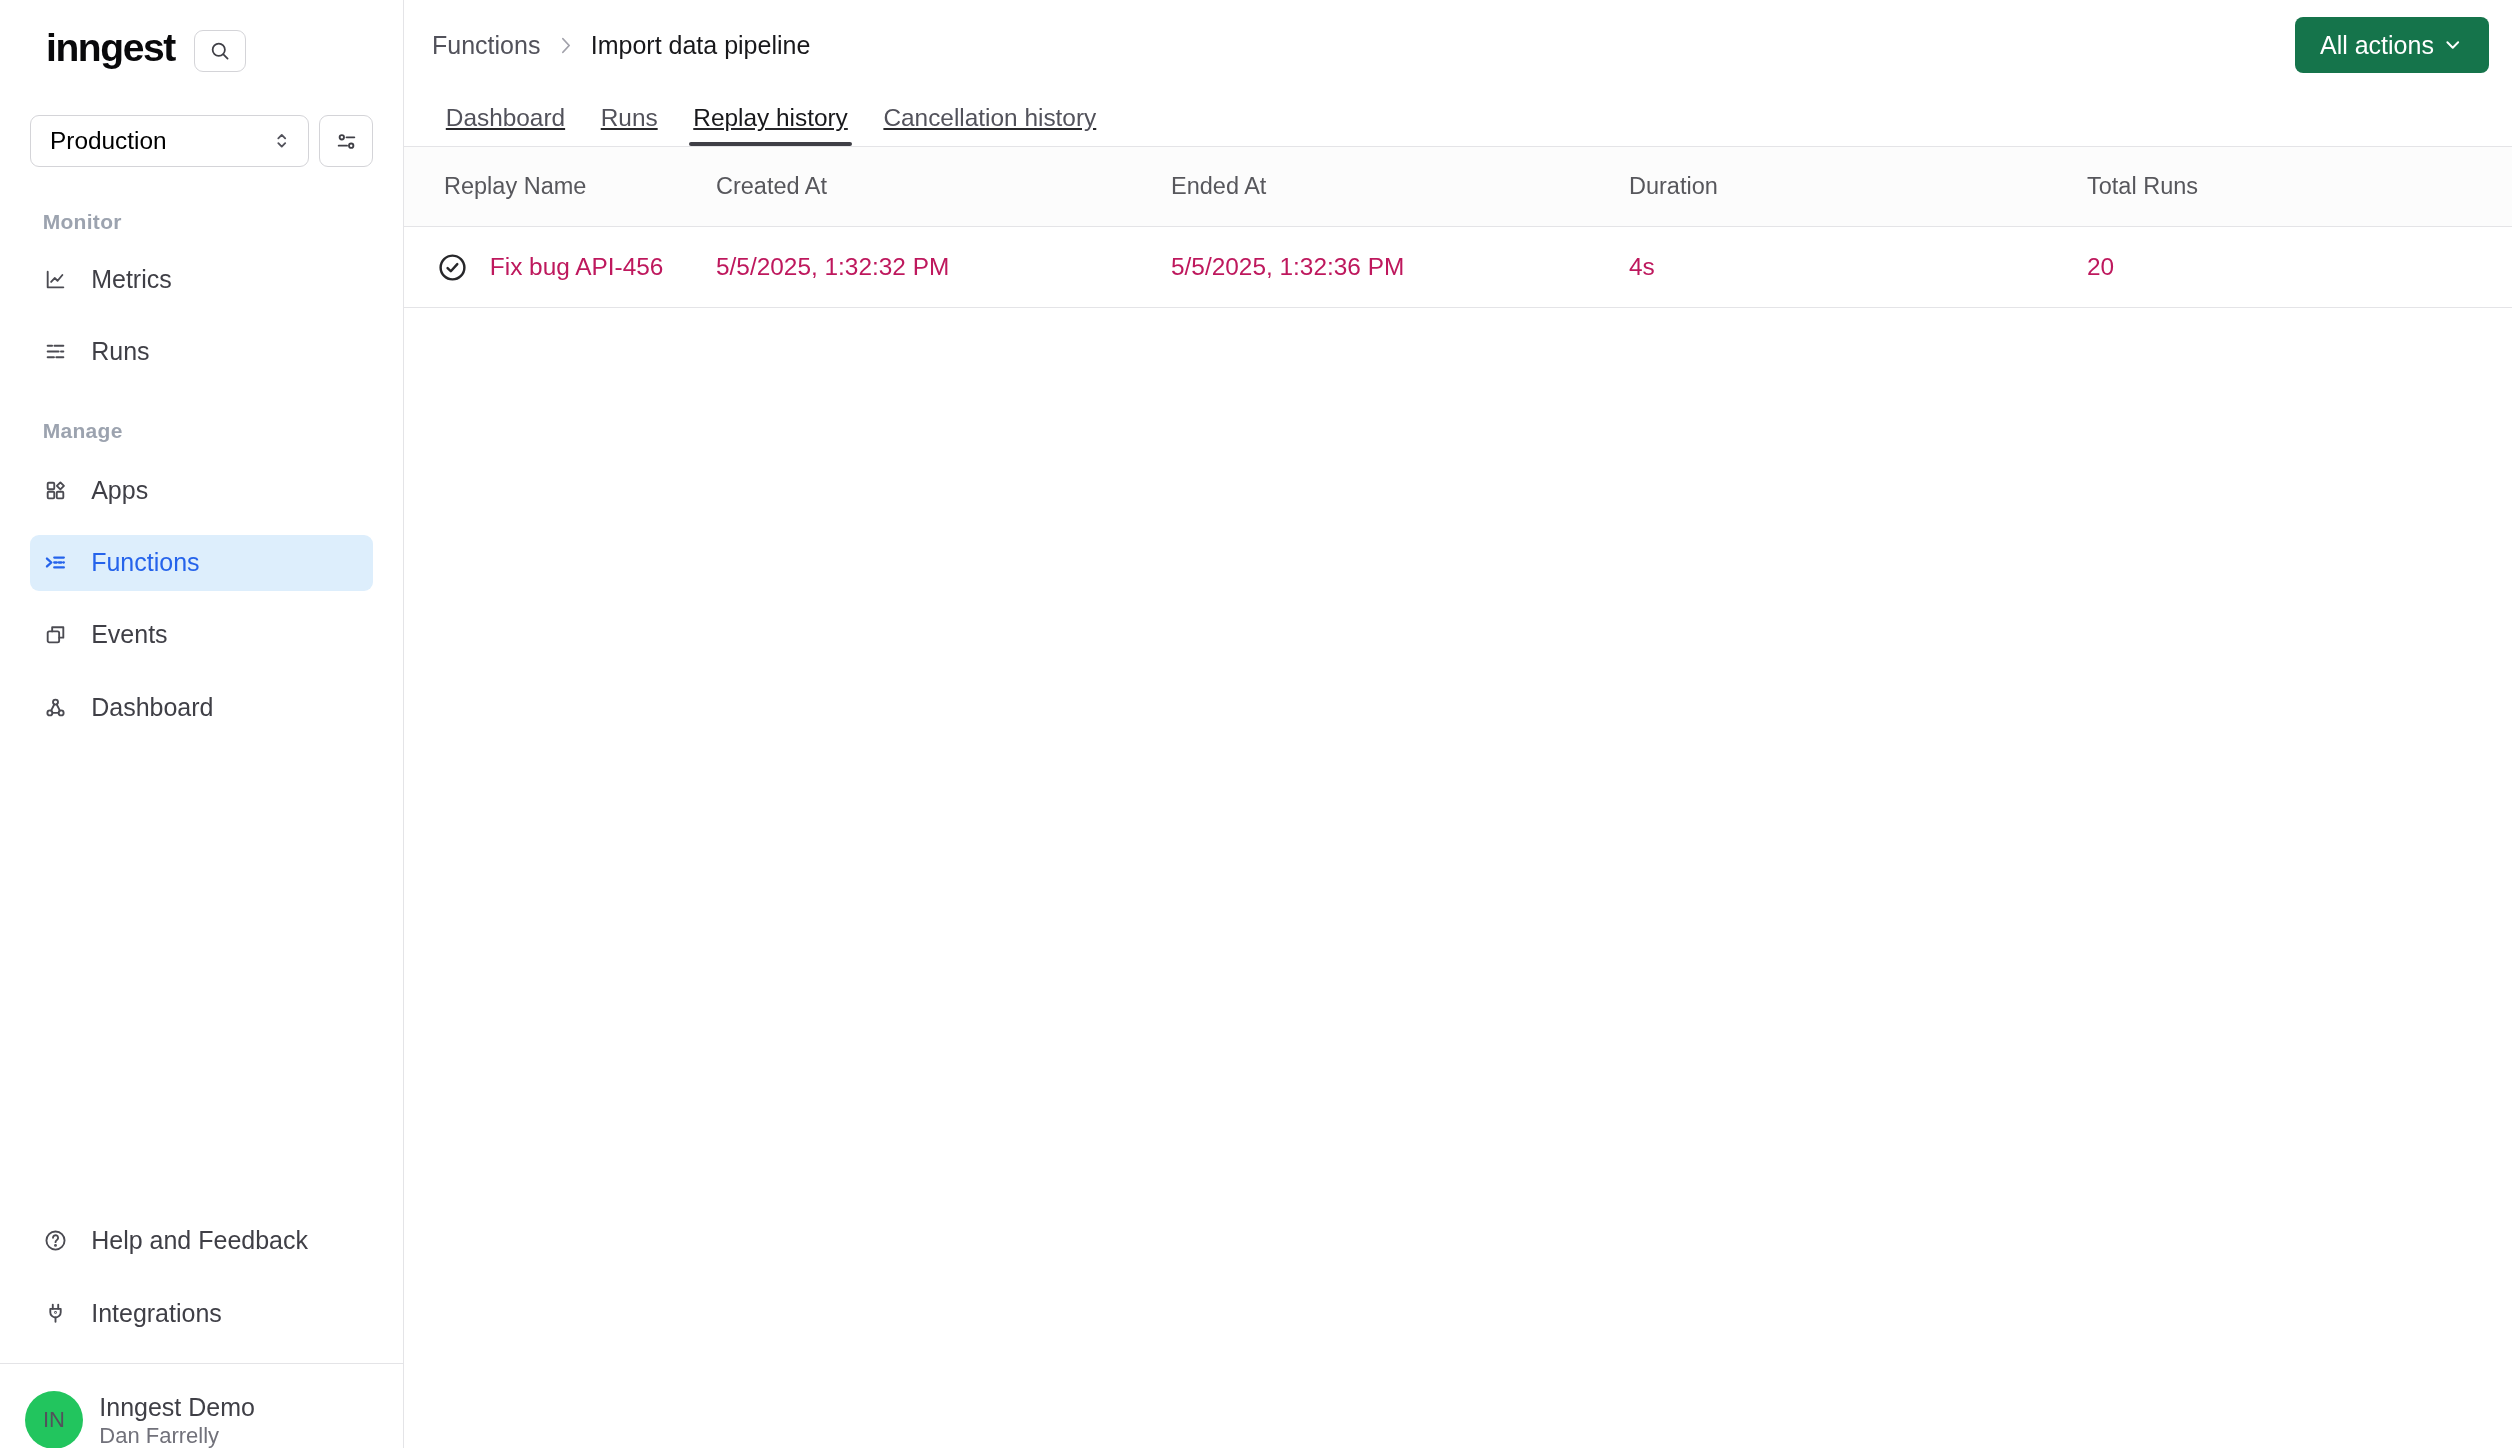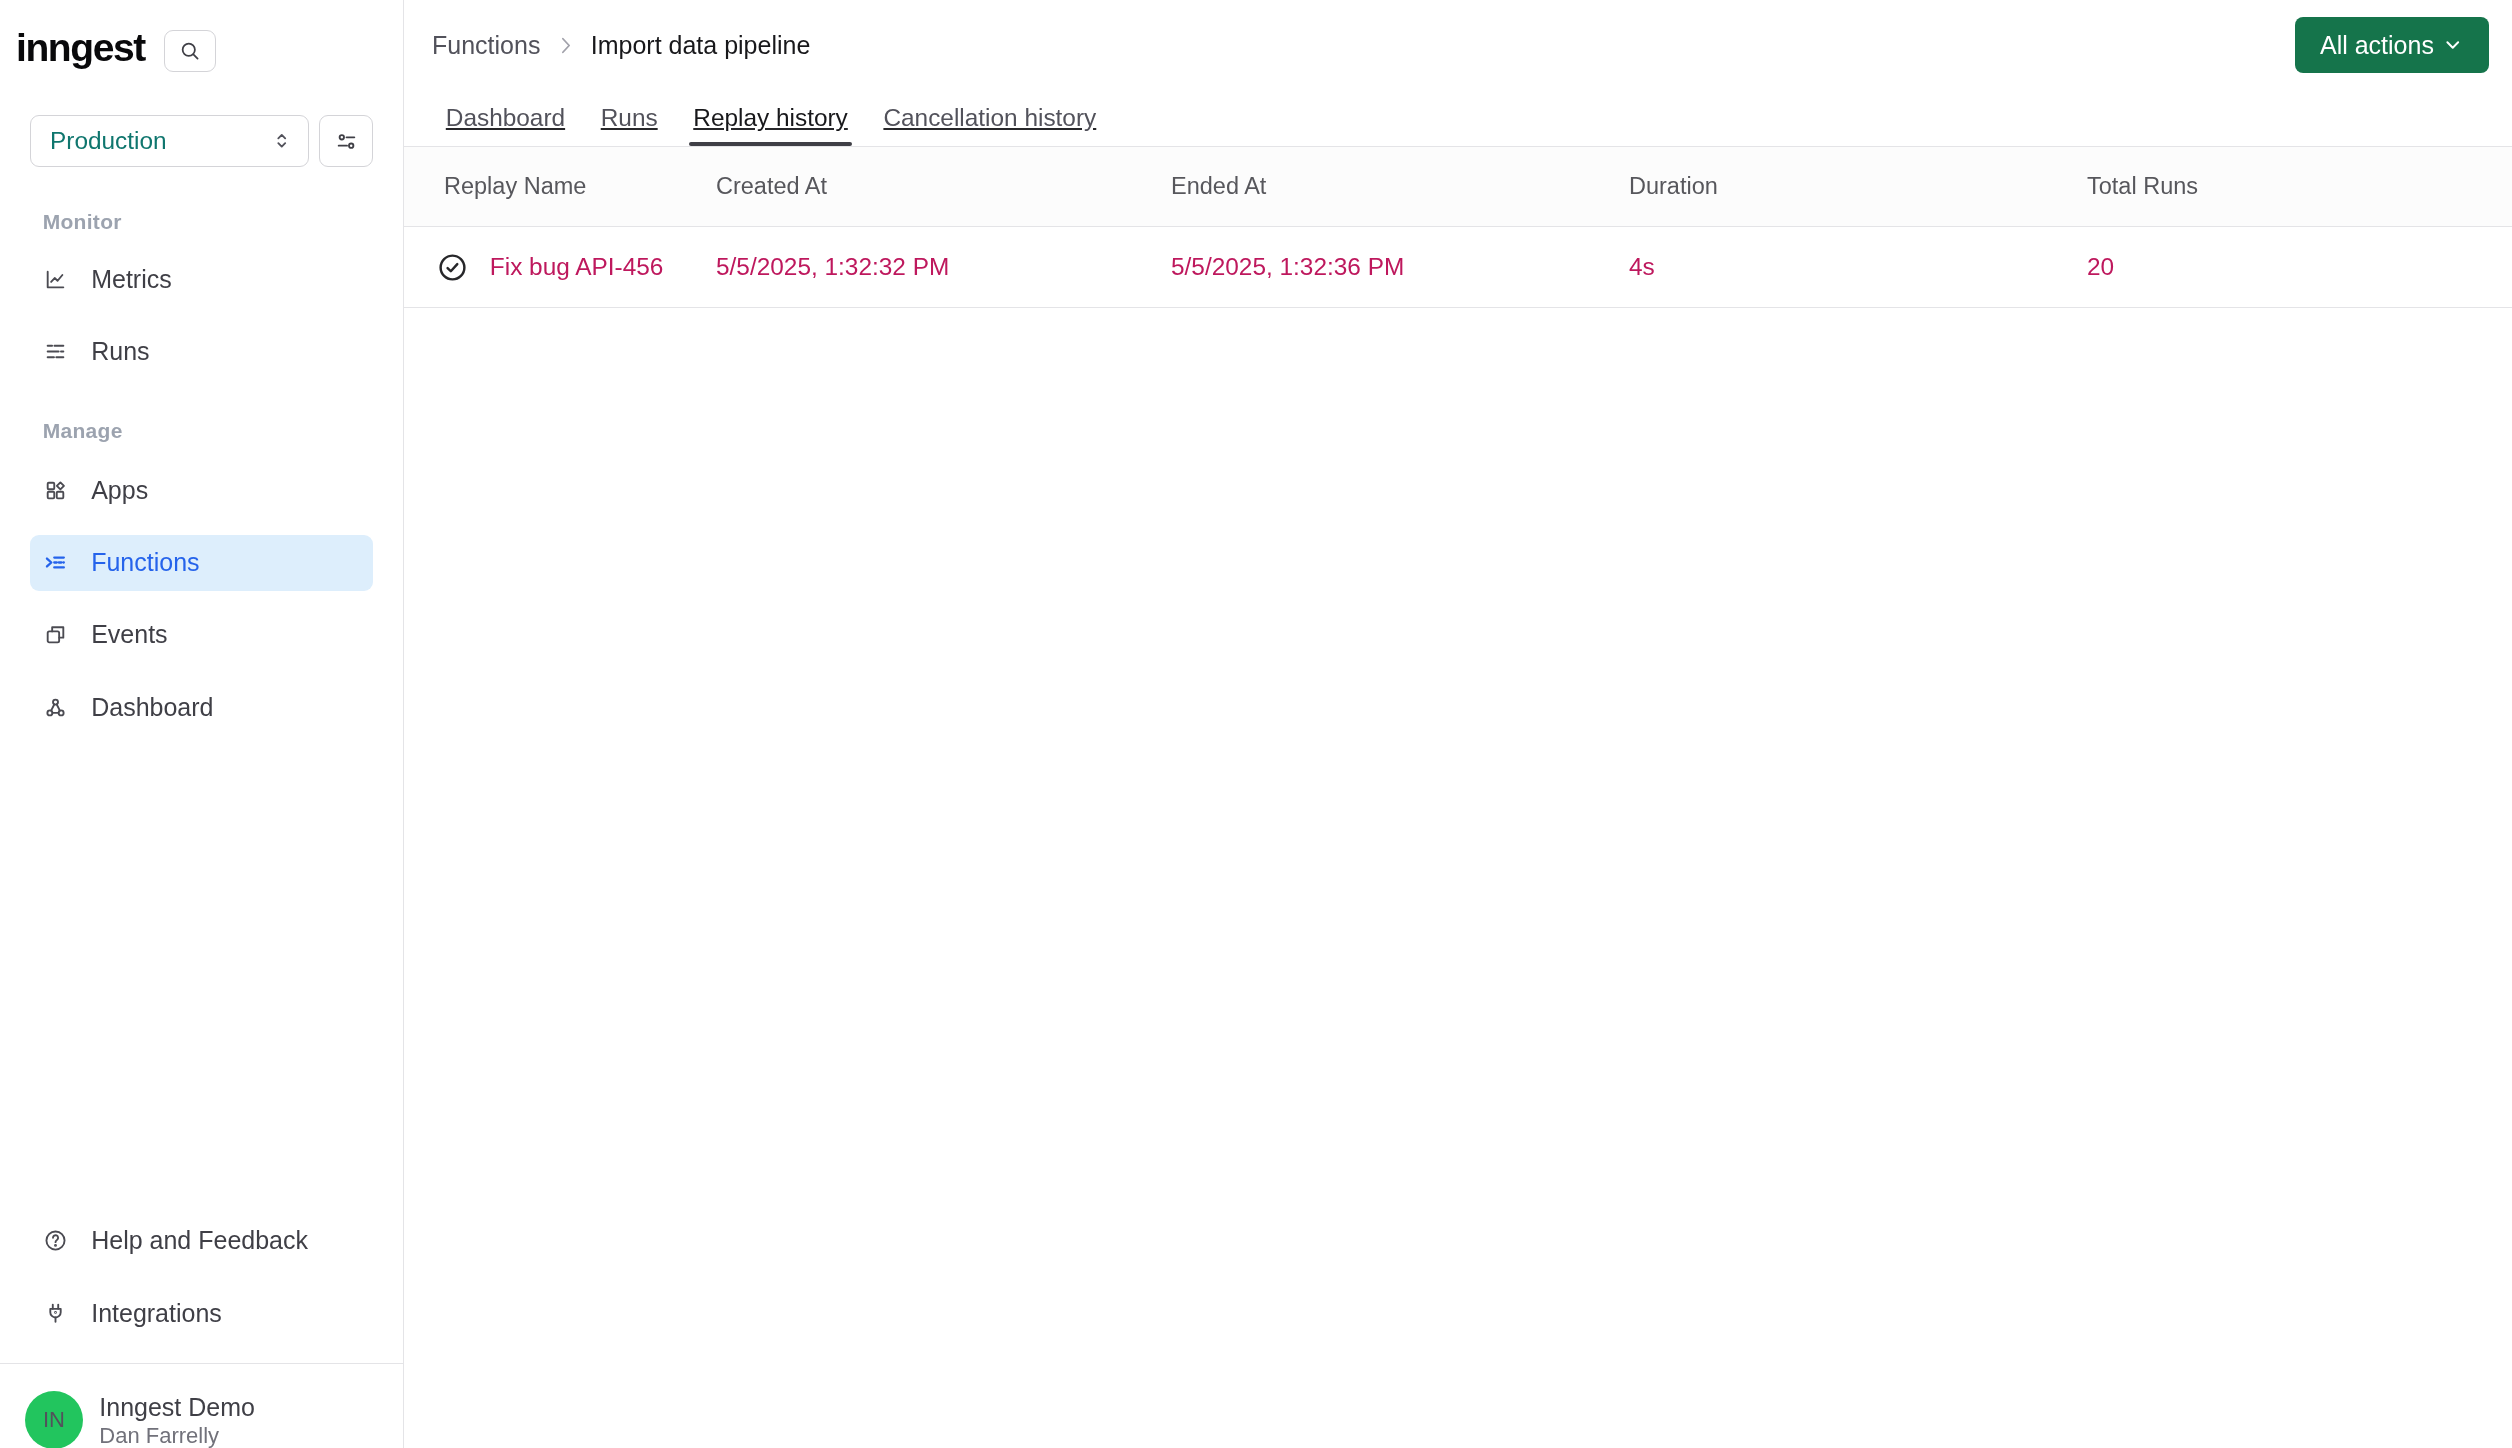--- a/index.html
+++ b/index.html
@@ -14,41 +14,41 @@
 
   
   .sidebar {
     width: 404px; min-width: 404px; height: 100%;
     border-right: 0.9px solid #e4e4e7;
     display: flex; flex-direction: column;
     background: #fff;
   }
   .logo-row {
     display: flex; align-items: center; gap: 19px;
-    padding: 27px 30px 0 16px; height: 74px;
+    padding: 27px 30px 0 46px; height: 74px;
   }
   .logo {
     font-size: 39px; font-weight: 800; letter-spacing: -1.4px;
     color: #09090b; line-height: 1; padding-bottom: 5.4px;
   }
   .icon-btn {
     border: 1.4px solid #d4d4d8; background: #fff; border-radius: 9px;
     display: flex; align-items: center; justify-content: center;
     cursor: pointer;
   }
   .search-btn { width: 52px; height: 42px; }
   .env-row {
     display: flex; gap: 10px; padding: 0 30px; margin-top: 41px; height: 52px;
   }
   .env-select {
     flex: 1; height: 52px; border: 1.4px solid #d4d4d8; border-radius: 9px;
     background: #fff; display: flex; align-items: center; justify-content: space-between;
     padding: 0 14.5px 0 19px; cursor: pointer;
   }
-  .env-select .env-label { color: #0f766e; font-size: 24.4px; font-weight: 500; }
+  .env-select .env-label { color: #000000; font-size: 24.4px; font-weight: 500; }
   .filter-btn { width: 54px; height: 52px; }
 
   .nav { padding: 0 30px; }
   .section-label {
     color: #9ca3af; font-size: 21px; line-height: 23.5px; letter-spacing: 0.3px;
     margin-left: 12.7px;
     font-weight: bold;
   }
   .section-monitor { margin-top: 43px; }
   .section-manage { margin-top: 39px; }

